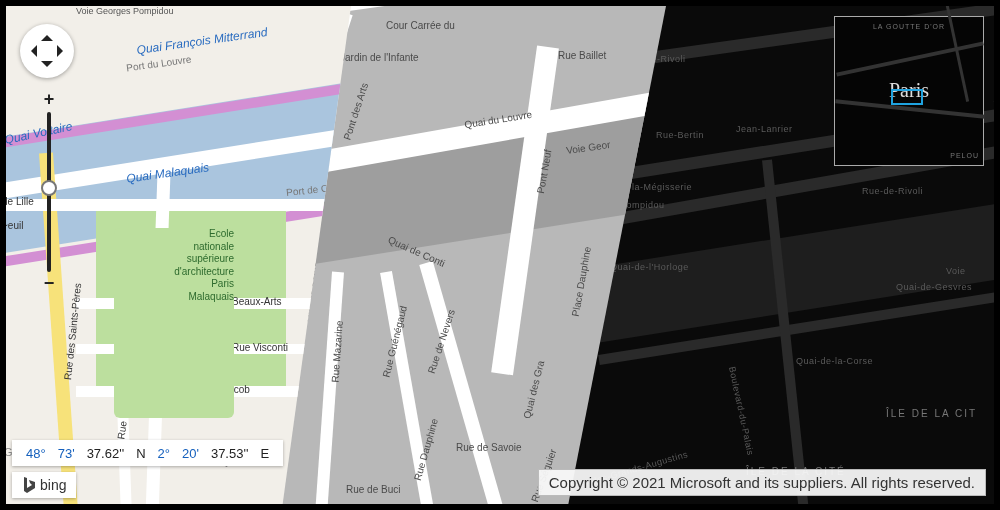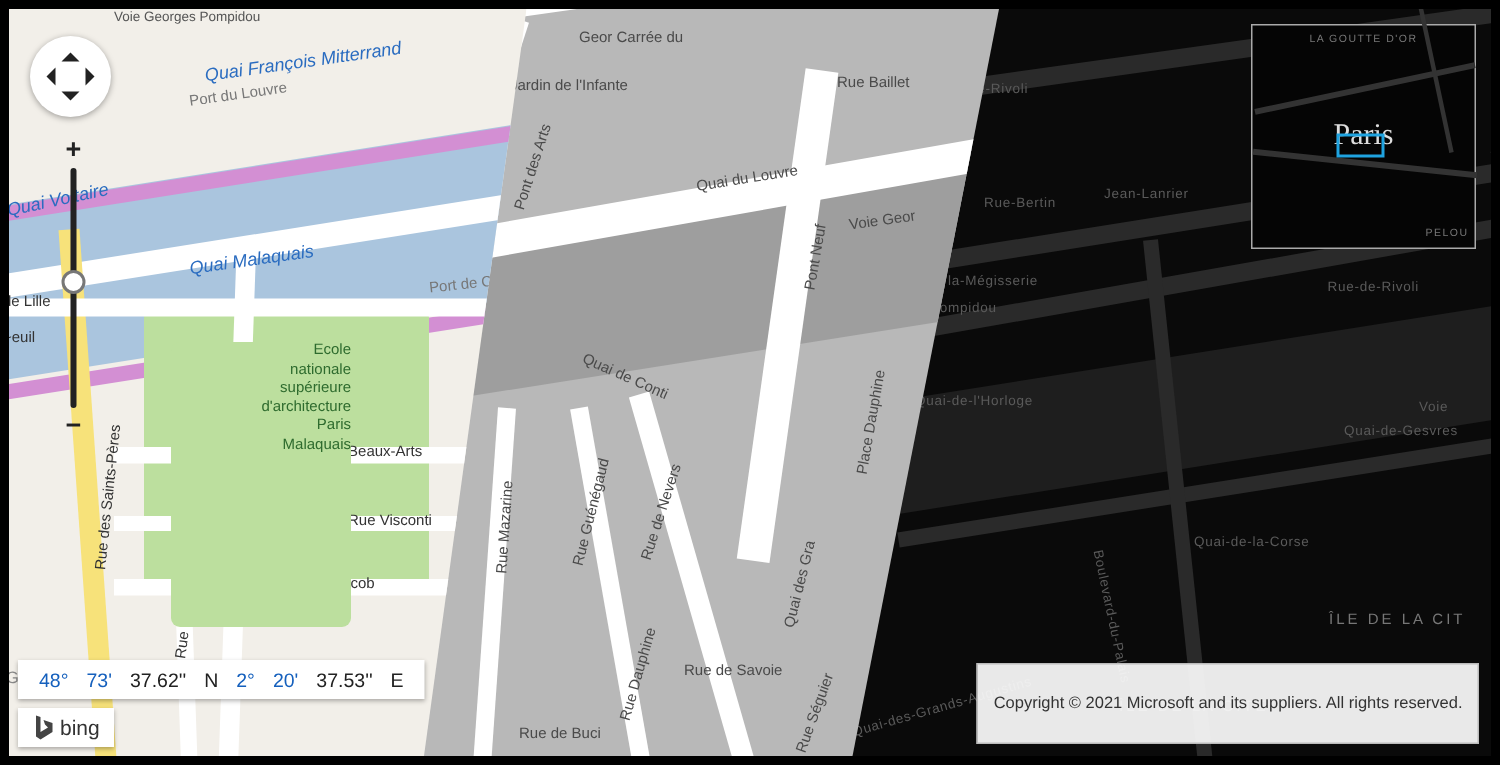--- a/index.html
+++ b/index.html
@@ -90,37 +90,37 @@
   .scale { background:rgba(248,248,248,.94); border:1px solid #bbb; margin-top:4px;
     padding:3px 8px 5px 8px; font-size:11px; color:#222; position:relative; }
   .scale .bar { height:0; border-top:2px solid #222; margin-top:3px; position:relative; }
   .scale .bar::before, .scale .bar::after { content:""; position:absolute; top:-5px; width:0;
     height:8px; border-left:2px solid #222; }
   .scale .bar::before { left:0; } .scale .bar::after { right:0; }
   .scale .txt { position:absolute; right:8px; top:2px; }
 
   
   .copy { position:absolute; right:8px; bottom:8px; background:rgba(248,248,248,.94);
-    border:1px solid #bbb; font-size:11px; color:#333; padding:20px 10px;margin-left:39px; }
+    border:1px solid #bbb; font-size:15px; color:#333; padding:4px 10px;margin-left:39px; }
 </style>
 </head>
 <body>
 
 <div class="frame">
   <div class="map">
 
     <div class="dark-layer">
       <div class="river"></div>
       <div class="street" style="left:55%;top:12%;width:60%;transform:rotate(-8deg)"></div>
       <div class="street" style="left:55%;top:35%;width:60%;transform:rotate(-9deg)"></div>
       <div class="street" style="left:55%;top:44%;width:60%;transform:rotate(-10deg)"></div>
       <div class="street" style="left:60%;top:70%;width:60%;height:10px;transform:rotate(-9deg)"></div>
       <div class="street" style="left:77%;top:30%;width:55%;height:10px;transform:rotate(84deg)"></div>
       <span class="dark-lbl" style="left:640px;top:48px">de-Rivoli</span>
-      <span class="dark-lbl" style="left:879px;top:180px">Rue-de-Rivoli</span>
+      <span class="dark-lbl" style="left:856px;top:180px">Rue-de-Rivoli</span>
       <span class="dark-lbl" style="left:650px;top:124px">Rue-Bertin</span>
       <span class="dark-lbl" style="left:730px;top:118px">Jean-Lanrier</span>
       <span class="dark-lbl" style="left:626px;top:176px">la-Mégisserie</span>
       <span class="dark-lbl" style="left:614px;top:194px">Pompidou</span>
       <span class="dark-lbl" style="left:604px;top:256px">Quai-de-l'Horloge</span>
       <span class="dark-lbl" style="left:790px;top:350px">Quai-de-la-Corse</span>
       <span class="dark-lbl" style="left:890px;top:276px">Quai-de-Gesvres</span>
       <span class="dark-lbl" style="left:940px;top:260px">Voie</span>
       <span class="dark-lbl" style="left:690px;top:400px;transform:rotate(78deg)">Boulevard-du-Palais</span>
       <span class="dark-lbl" style="left:560px;top:460px;transform:rotate(-16deg)">Quai-des-Grands-Augustins</span>
@@ -132,21 +132,21 @@
       <div class="river"></div>
       <div class="road" style="left:-5%;top:8%;width:120%;height:20px;transform:rotate(-8deg)"></div>
       <div class="road" style="left:-5%;top:42%;width:120%;height:22px;transform:rotate(-10deg)"></div>
       <div class="road" style="left:340px;top:0;width:300px;height:14px;transform:rotate(108deg)"></div>
       <div class="road" style="left:542px;top:30px;width:330px;height:22px;transform:rotate(98deg)"></div>
       <div class="road" style="left:420px;top:250px;width:290px;height:14px;transform:rotate(74deg)"></div>
       <div class="road" style="left:300px;top:240px;width:320px;height:13px;transform:rotate(98deg)"></div>
       <div class="road" style="left:332px;top:260px;width:300px;height:12px;transform:rotate(94deg)"></div>
       <div class="road" style="left:380px;top:260px;width:300px;height:12px;transform:rotate(80deg)"></div>
       <span class="gray-lbl" style="left:334px;top:46px">Jardin de l'Infante</span>
-      <span class="gray-lbl" style="left:380px;top:14px">Geor Carrée du</span>
+      <span class="gray-lbl" style="left:380px;top:14px">Cour Carrée du</span>
       <span class="gray-lbl" style="left:552px;top:44px">Rue Baillet</span>
       <span class="gray-lbl" style="left:458px;top:108px;transform:rotate(-9deg)">Quai du Louvre</span>
       <span class="gray-lbl" style="left:560px;top:136px;transform:rotate(-8deg)">Voie Geor</span>
       <span class="gray-lbl" style="left:320px;top:100px;transform:rotate(-72deg)">Pont des Arts</span>
       <span class="gray-lbl" style="left:516px;top:160px;transform:rotate(-80deg)">Pont Neuf</span>
       <span class="gray-lbl" style="left:380px;top:240px;transform:rotate(24deg)">Quai de Conti</span>
       <span class="gray-lbl" style="left:272px;top:280px;transform:rotate(-82deg)">Rue de Seine</span>
       <span class="gray-lbl" style="left:300px;top:340px;transform:rotate(-86deg)">Rue Mazarine</span>
       <span class="gray-lbl" style="left:352px;top:330px;transform:rotate(-76deg)">Rue Guénégaud</span>
       <span class="gray-lbl" style="left:402px;top:330px;transform:rotate(-72deg)">Rue de Nevers</span>

